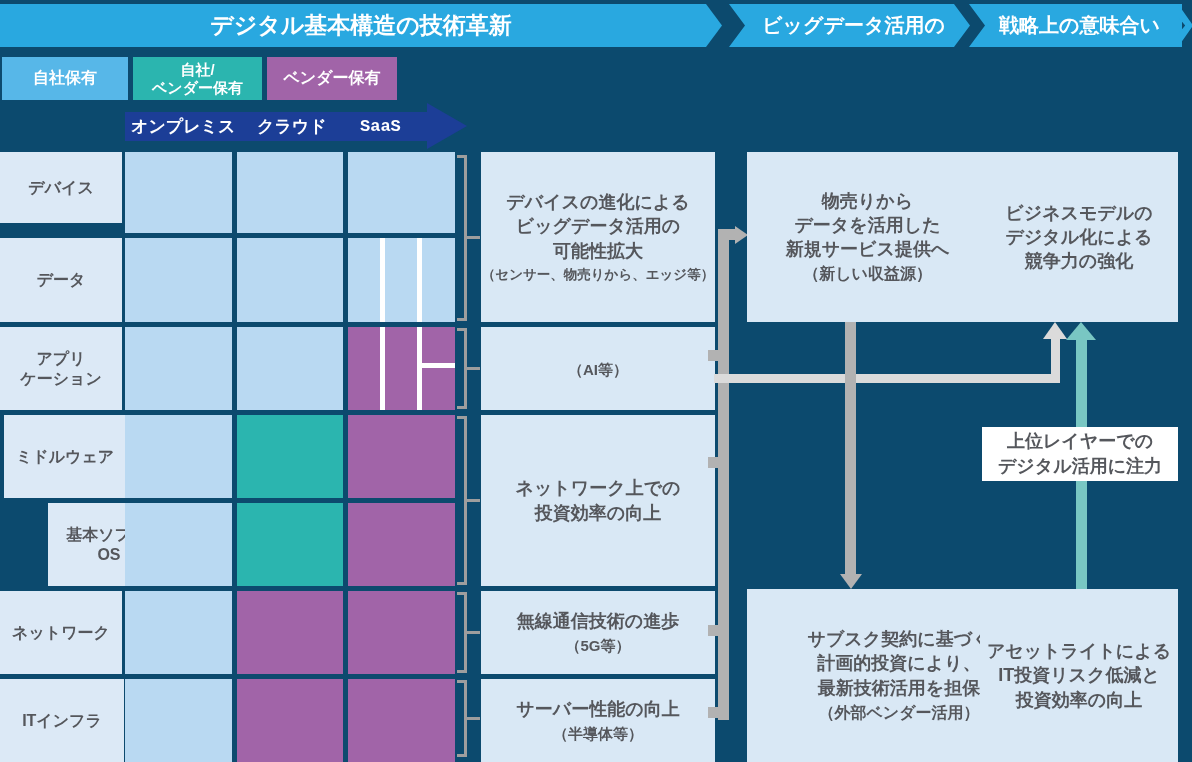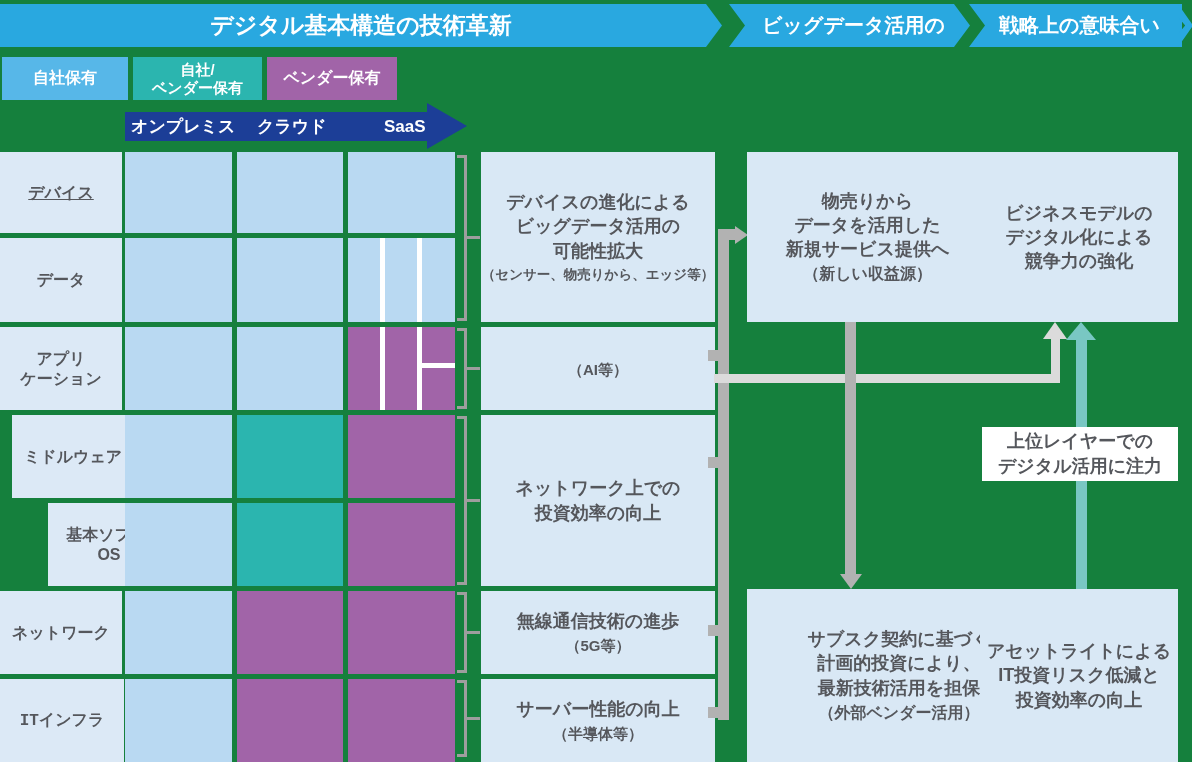--- a/index.html
+++ b/index.html
@@ -1,21 +1,21 @@
 <!DOCTYPE html>
 <html style="--header: #29A8E0; --legend_own: #57B7E8; --own: #B9D9F2; --shared: #2BB5AF; --vendor: #A164A8; --navy: #1C3E97; --box_bg: #D9E8F5; --label_cell: #DCE9F6; --conn: #B2B2B2; --conn_light: #DBDBDB; --teal_arrow: #79C7C3; --text: #55575C; --bracket: #9E9E9E; --note_bg: #FFFFFF;"><head>
 <meta charset="utf-8">
 <style>
   :root{
     --header:#29A8E0; --legend_own:#57B7E8; --own:#B9D9F2; --shared:#2BB5AF; --vendor:#A164A8;
     --navy:#1C3E97; --box_bg:#D9E8F5; --label_cell:#DCE9F6; --conn:#B2B2B2; --conn_light:#DBDBDB;
     --teal_arrow:#79C7C3; --text:#55575C; --bracket:#9E9E9E; --note_bg:#FFFFFF;
   }
   html,body{margin:0;padding:0;background:#fff;}
-  #canvas{position:relative;width:1192px;height:762px;background:#15803d;overflow:hidden;
+  #canvas{position:relative;width:1192px;height:762px;background:#0c4a6e;overflow:hidden;
           font-family:"Liberation Sans","DejaVu Sans",sans-serif;}
   
   .seg{position:absolute;top:4px;height:43px;background:var(--header);color:#fff;font-weight:bold;
        display:flex;align-items:center;justify-content:center;text-align:center;}
   .seg1{left:0;width:722px;font-size:23px;
         clip-path:polygon(0 0,calc(100% - 16px) 0,100% 50%,calc(100% - 16px) 100%,0 100%);}
   .seg2{left:729px;width:233px;font-size:20px;padding-left:8px;
         clip-path:polygon(0 0,calc(100% - 16px) 0,100% 50%,calc(100% - 16px) 100%,0 100%,16px 50%);}
   .seg3{left:969px;width:205px;font-size:20px;padding-left:8px;
         clip-path:polygon(0 0,100% 0,100% 100%,0 100%,16px 50%);}
@@ -27,21 +27,21 @@
   .lg1{left:2px;width:126px;background:var(--legend_own);}
   .lg2{left:133px;width:129px;background:var(--shared);font-size:15px;line-height:1.15;white-space:pre-line;}
   .lg3{left:267px;width:130px;background:var(--vendor);}
   
   .axis-body{position:absolute;left:125px;top:112px;width:302px;height:29px;background:var(--navy);}
   .axis-head{position:absolute;left:427px;top:103px;width:0;height:0;
              border-top:23px solid transparent;border-bottom:23px solid transparent;
              border-left:40px solid var(--navy);}
   .axis-label{position:absolute;top:112px;height:29px;line-height:29px;color:#fff;
               font-weight:bold;font-size:17px;}
-  .axl1{left:131px;} .axl2{left:257px;} .axl3{left:384px;}
+  .axl1{left:131px;} .axl2{left:257px;} .axl3{left:360px;font-family:Liberation Mono, monospace;}
   
   .gcell{position:absolute;}
   .glabel{background:var(--label_cell);display:flex;align-items:center;justify-content:center;
           text-align:center;font-weight:bold;font-size:16px;color:var(--text);
           white-space:pre-line;line-height:1.25;}
   .vsplit{position:absolute;top:0;bottom:0;width:5px;background:#fff;}
   .hsplit{position:absolute;left:74px;right:0;top:36px;height:5px;background:#fff;}
   
   .bracket{position:absolute;left:457px;width:10px;border:3px solid var(--bracket);border-left:none;
            box-sizing:border-box;}
@@ -98,54 +98,54 @@
 ベンダー保有</div>
   <div class="lg lg3">ベンダー保有</div>
 
   <div class="axis-body"></div>
   <div class="axis-head"></div>
   <span class="axis-label axl1">オンプレミス</span>
   <span class="axis-label axl2">クラウド</span>
   <span class="axis-label axl3">SaaS</span>
 
   <div id="grid-rows">
-      <div class="gcell glabel" style="left: 0px; top: 152px; width: 122px; height: 81px; text-decoration: underline;">デバイス</div>
+      <div class="gcell glabel" style="left: 0px; top: 152px; width: 122px; height: 71px;">デバイス</div>
       <div class="gcell" style="left: 125px; top: 152px; width: 107px; height: 81px; background: rgb(185, 217, 242);"></div>
       <div class="gcell" style="left: 237px; top: 152px; width: 106px; height: 81px; background: rgb(185, 217, 242);"></div>
       <div class="gcell" style="left: 348px; top: 152px; width: 107px; height: 81px; background: rgb(185, 217, 242);"></div>
       <div class="gcell glabel" style="left: 0px; top: 238px; width: 122px; height: 84px;">データ</div>
       <div class="gcell" style="left: 125px; top: 238px; width: 107px; height: 84px; background: rgb(185, 217, 242);"></div>
       <div class="gcell" style="left: 237px; top: 238px; width: 106px; height: 84px; background: rgb(185, 217, 242);"></div>
       <div class="gcell" style="left: 348px; top: 238px; width: 107px; height: 84px; background: rgb(185, 217, 242);">
         <div class="vsplit" style="left: 32px;"></div>
         <div class="vsplit" style="left: 69px;"></div>
       </div>
       <div class="gcell glabel" style="left: 0px; top: 327px; width: 122px; height: 83px;">アプリ
 ケーション</div>
       <div class="gcell" style="left: 125px; top: 327px; width: 107px; height: 83px; background: rgb(185, 217, 242);"></div>
       <div class="gcell" style="left: 237px; top: 327px; width: 106px; height: 83px; background: rgb(185, 217, 242);"></div>
       <div class="gcell" style="left: 348px; top: 327px; width: 107px; height: 83px; background: rgb(161, 100, 168);">
         <div class="vsplit" style="left: 32px;"></div>
         <div class="vsplit" style="left: 69px;"></div>
         <div class="hsplit"></div>
       </div>
-      <div class="gcell glabel" style="left: 12px; top: 415px; width: 122px; height: 83px;">ミドルウェア</div>
+      <div class="gcell glabel" style="left: 4px; top: 415px; width: 122px; height: 83px;">ミドルウェア</div>
       <div class="gcell" style="left: 125px; top: 415px; width: 107px; height: 83px; background: rgb(185, 217, 242);"></div>
       <div class="gcell" style="left: 237px; top: 415px; width: 106px; height: 83px; background: rgb(43, 181, 175);"></div>
       <div class="gcell" style="left: 348px; top: 415px; width: 107px; height: 83px; background: rgb(161, 100, 168);"></div>
       <div class="gcell glabel" style="left: 0px; top: 503px; width: 122px; height: 83px; margin-left: 48px;">基本ソフト/
 OS</div>
       <div class="gcell" style="left: 125px; top: 503px; width: 107px; height: 83px; background: rgb(185, 217, 242);"></div>
       <div class="gcell" style="left: 237px; top: 503px; width: 106px; height: 83px; background: rgb(43, 181, 175);"></div>
       <div class="gcell" style="left: 348px; top: 503px; width: 107px; height: 83px; background: rgb(161, 100, 168);"></div>
       <div class="gcell glabel" style="left: 0px; top: 591px; width: 122px; height: 83px;">ネットワーク</div>
       <div class="gcell" style="left: 125px; top: 591px; width: 107px; height: 83px; background: rgb(185, 217, 242);"></div>
       <div class="gcell" style="left: 237px; top: 591px; width: 106px; height: 83px; background: rgb(161, 100, 168);"></div>
       <div class="gcell" style="left: 348px; top: 591px; width: 107px; height: 83px; background: rgb(161, 100, 168);"></div>
-      <div class="gcell glabel" style="left: 0px; top: 679px; width: 124px; height: 83px; font-family: Liberation Mono, monospace;">ITインフラ</div>
+      <div class="gcell glabel" style="left: 0px; top: 679px; width: 124px; height: 83px;">ITインフラ</div>
       <div class="gcell" style="left: 125px; top: 679px; width: 107px; height: 83px; background: rgb(185, 217, 242);"></div>
       <div class="gcell" style="left: 237px; top: 679px; width: 106px; height: 83px; background: rgb(161, 100, 168);"></div>
       <div class="gcell" style="left: 348px; top: 679px; width: 107px; height: 83px; background: rgb(161, 100, 168);"></div>
     </div>
 
   <div class="bracket" style="top:155px;height:166px;"></div>
   <div class="bstub" style="top:236px;"></div>
   <div class="bracket" style="top:328px;height:81px;"></div>
   <div class="bstub" style="top:367px;"></div>
   <div class="bracket" style="top:416px;height:169px;"></div>

